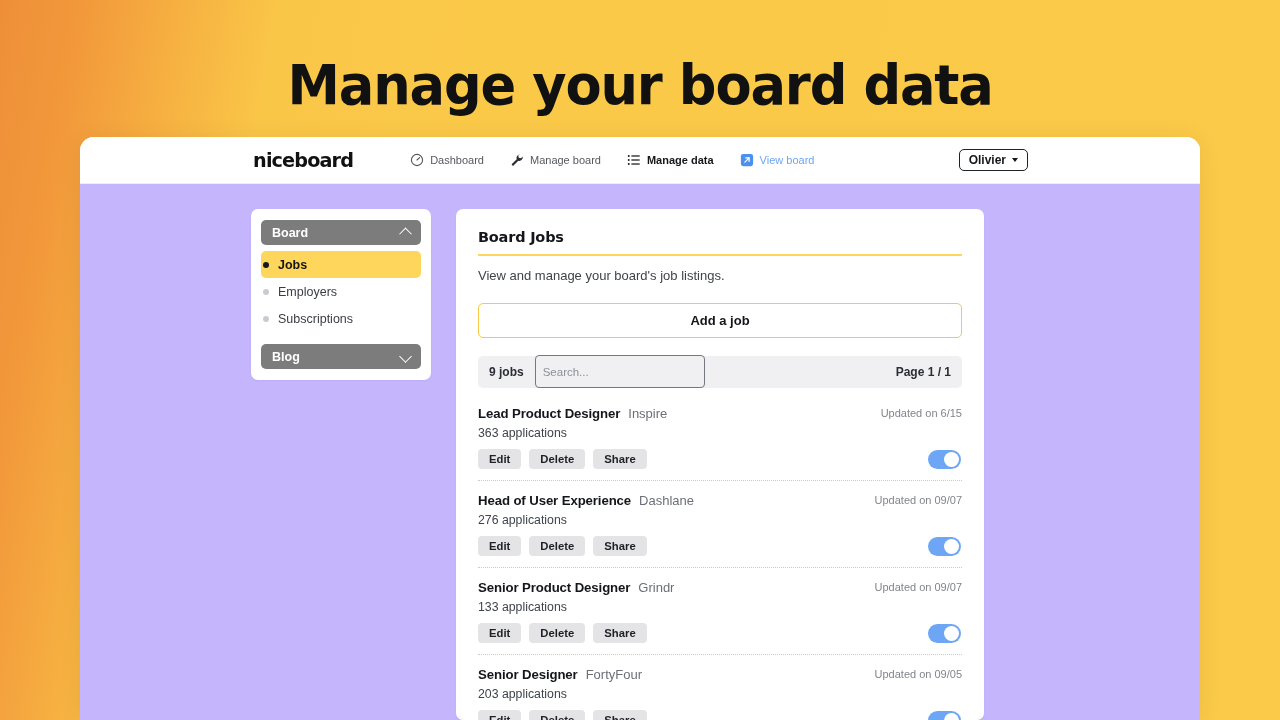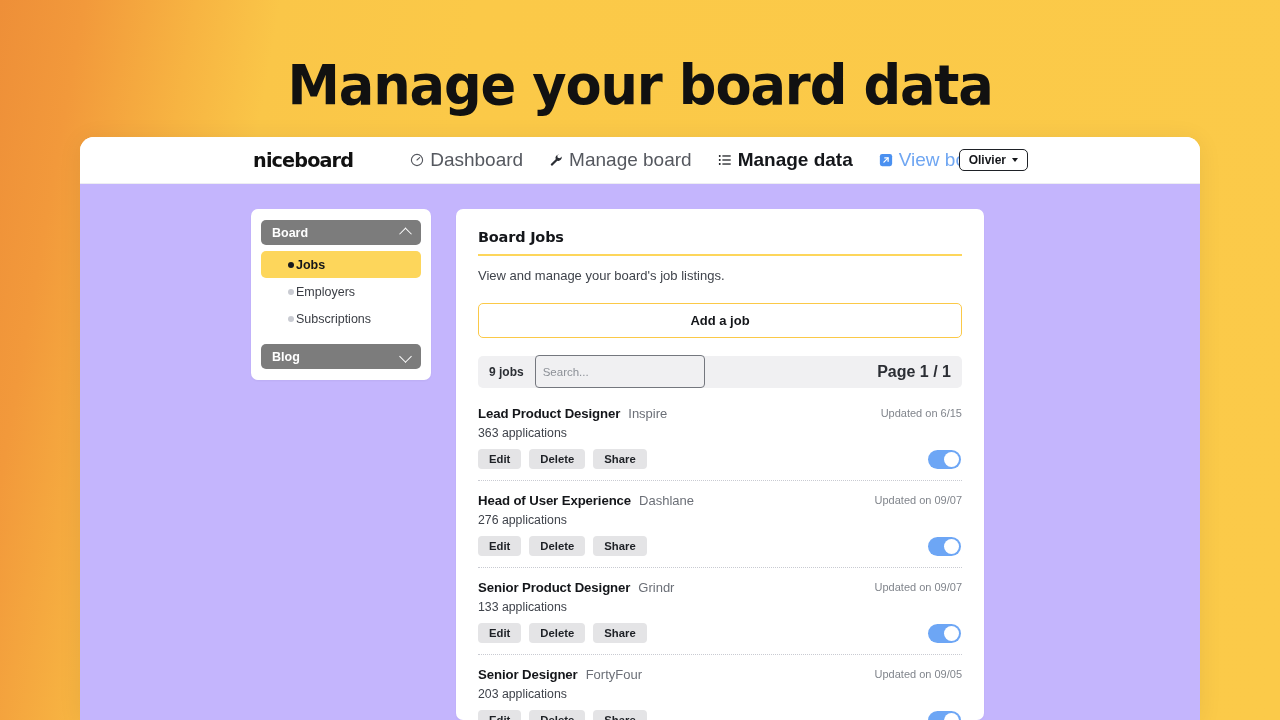--- a/index.html
+++ b/index.html
@@ -70,21 +70,21 @@
   .navlinks {
     display:flex;
     align-items:center;
     gap:26px;
     margin-left:55px;
   }
   .navlink {
     display:flex;
     align-items:center;
     gap:6px;
-    font-size:19px;
+    font-size:11px;
     color:#55585F;
     cursor:pointer;
     white-space:nowrap;
   }
   .navlink.active { color:#14161A; font-weight:700; }
   .navlink.ext    { color:#6FA6F2; }
   .navicon {
     display:inline-flex;
     align-items:center;
     justify-content:center;
@@ -157,22 +157,22 @@
     border-left:1.8px solid #fff;
     border-top:1.8px solid #fff;
   }
   .chev.up   { transform:rotate(45deg)  translate(1px,1px); }
   .chev.down { transform:rotate(-135deg) translate(0px,0px); }
 
   .sb-item {
     height:27px;
     display:flex;
     align-items:center;
-    gap:2px;
-    padding:0 27px;
+    gap:9px;
+    padding:0 2px;
     border-radius:5px;
     font-size:12.5px;
     color:#3A3D44;
     cursor:pointer;
   }
   .sb-item.active {
     background:#FDD65B;
     color:#14161A;
     font-weight:700;
   }
@@ -242,21 +242,21 @@
     background:#F0F0F2;
     font-family:"Liberation Sans", sans-serif;
     font-size:11.5px;
     color:#2B2E34;
     padding:0 7px;
     outline:none;
   }
   .search-input::placeholder { color:#8C9097; }
   .pageinfo {
     margin-left:auto;
-    font-size:16px;
+    font-size:12px;
     color:#2B2E34;
     font-weight:600;
   }
 
   
   .joblist { margin-top:6px; }
   .jobrow {
     padding:12px 0 11px 0;
     border-bottom:1.3px dotted #C9CBD2;
     position:relative;

